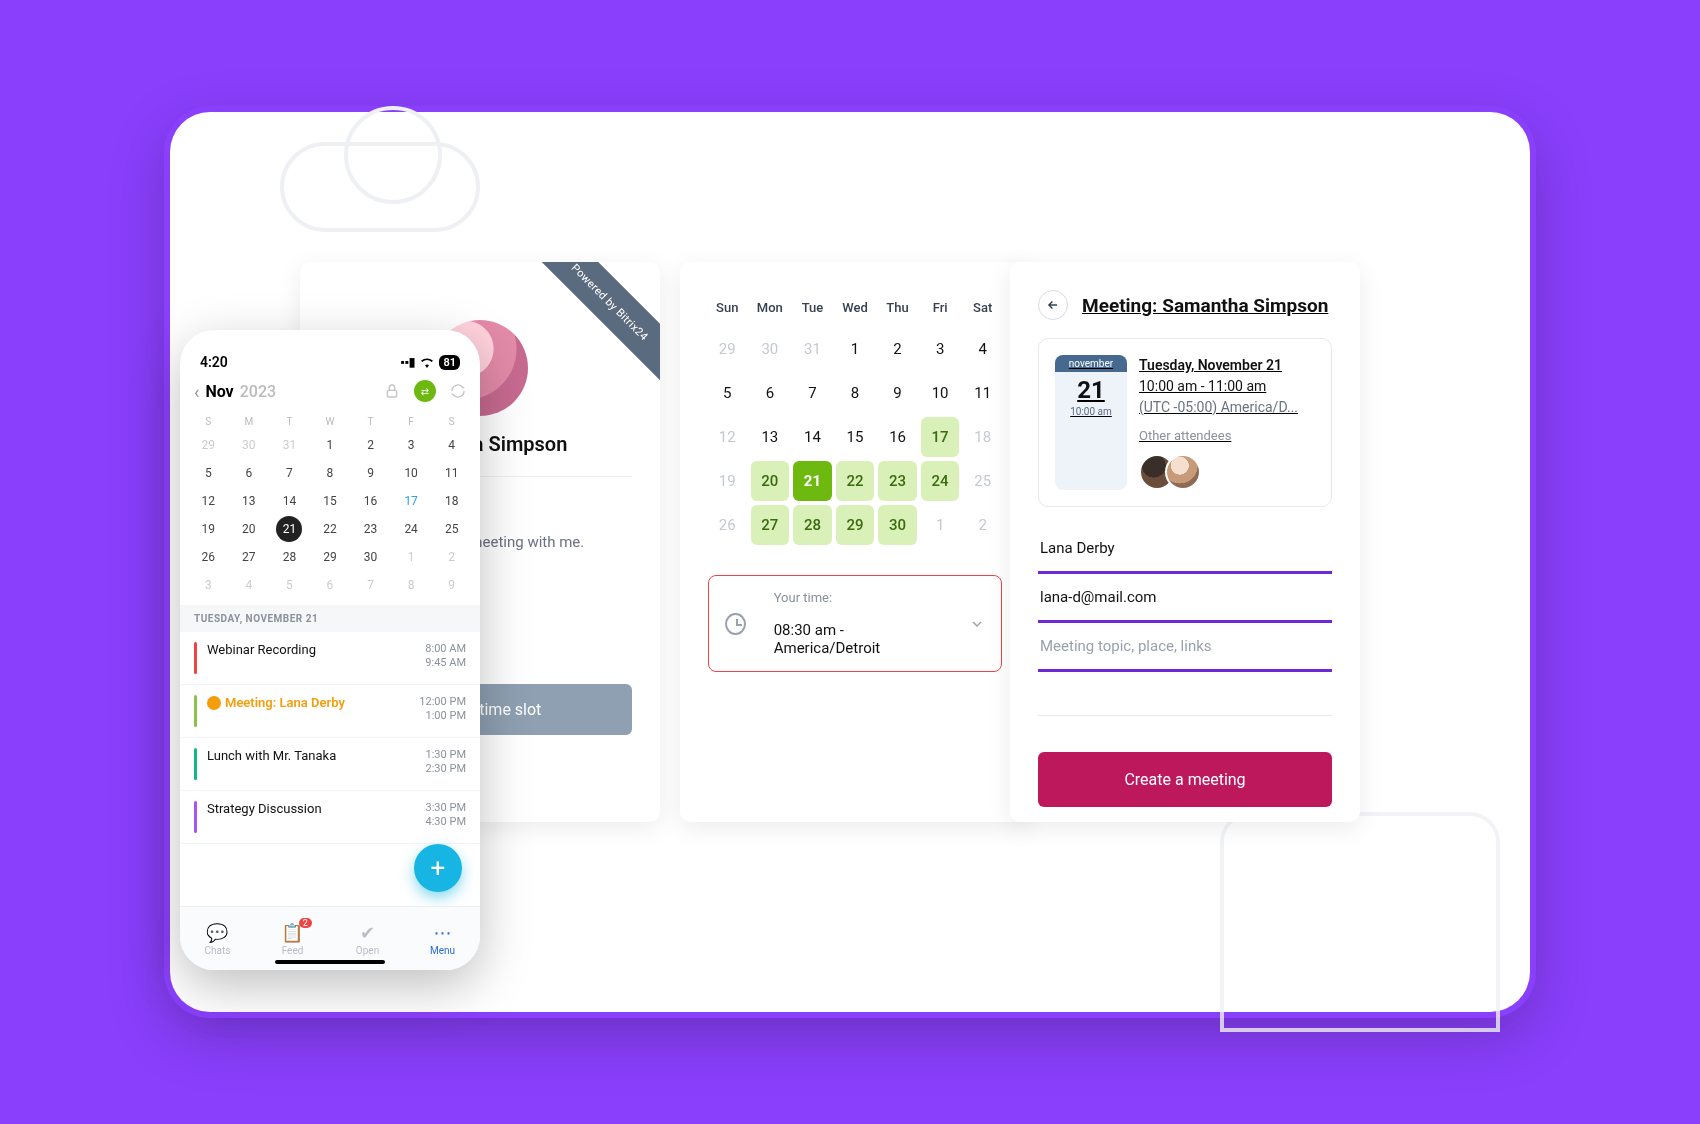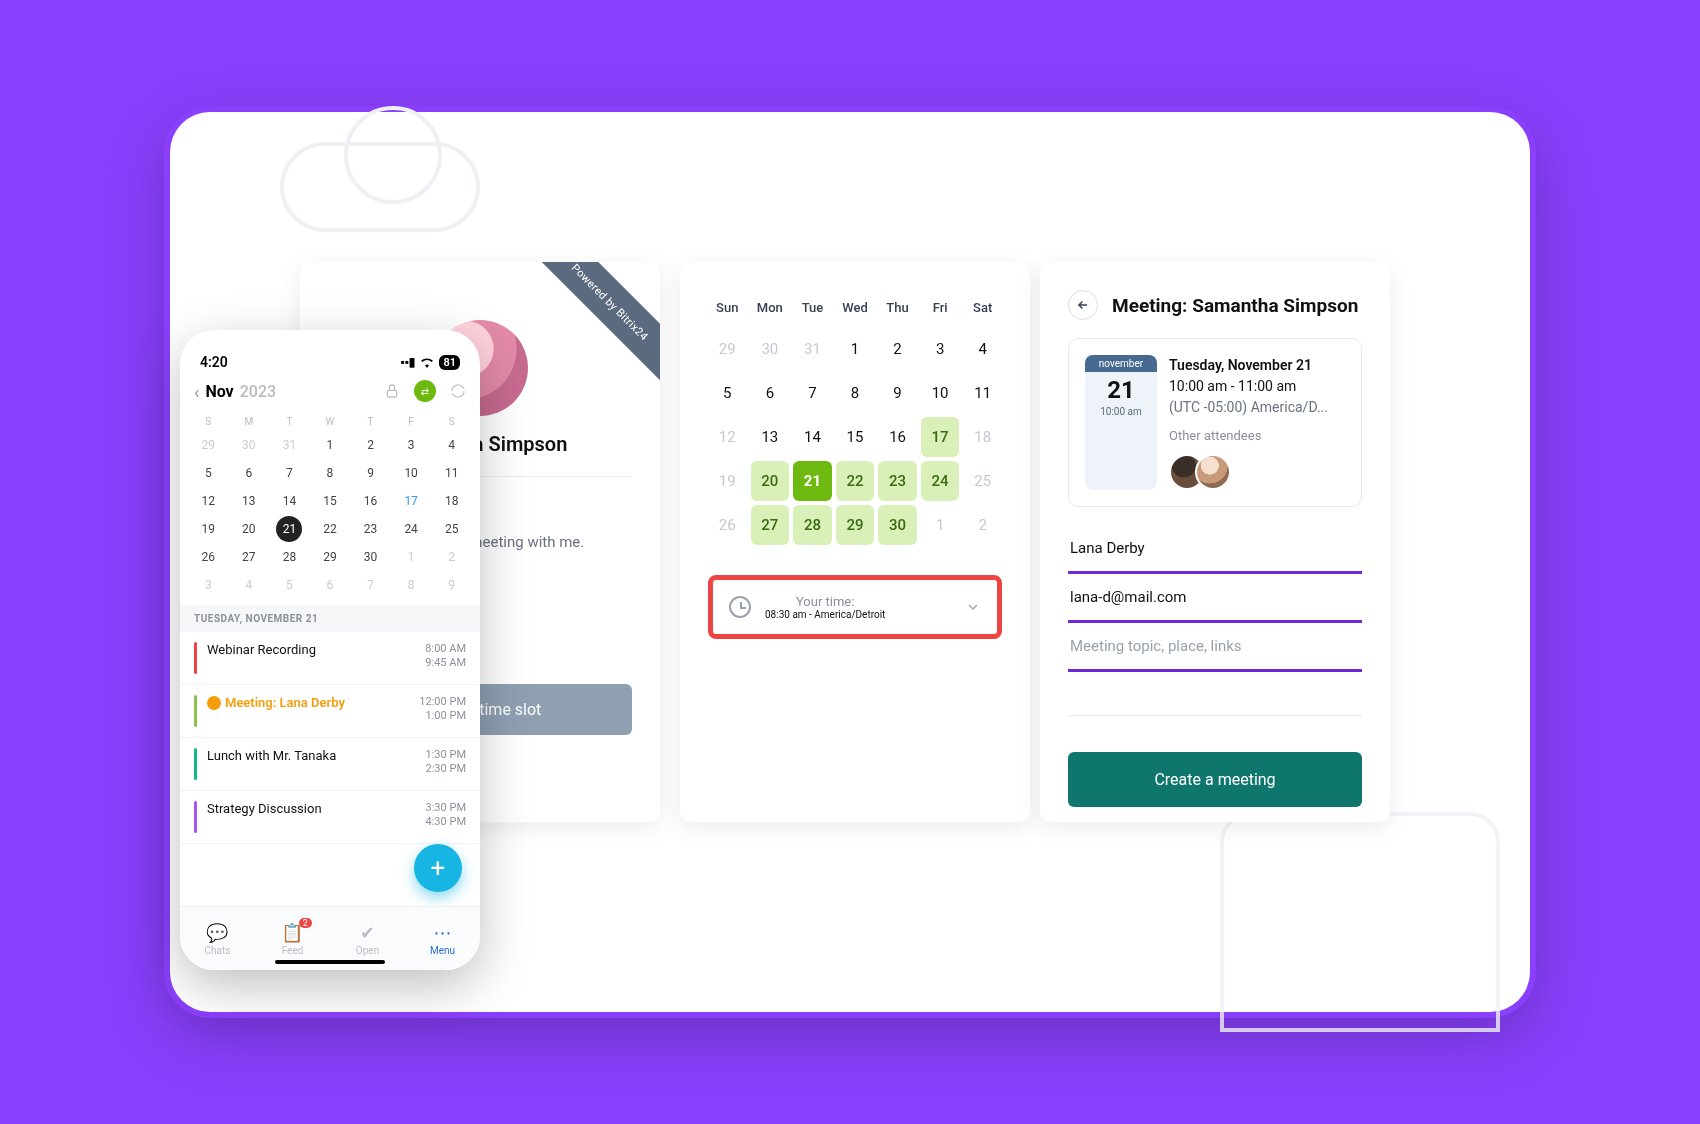--- a/index.html
+++ b/index.html
@@ -55,52 +55,52 @@
   .cal-head{ color:#374151;font-size:13px;padding:10px 0 14px;font-weight:500;}
   .cal-day{
     height:40px;display:flex;align-items:center;justify-content:center;
     font-size:15px;color:#6b7280;border-radius:6px;
   }
   .cal-day.in{ color:#111;}
   .cal-day.muted{ color:#c4c9d1;}
   .cal-day.avail{ background:#d9f0b8;color:#3a6b0f;font-weight:500;cursor:pointer;}
   .cal-day.selected{ background:#6db90f;color:#fff;font-weight:700;}
   .tz-box{
-    margin-top:30px;border:5px solid #ef4444;border-radius:8px;padding:14px 16px;
-    display:flex;align-items:center;gap:14px;color:#374151;text-align:center;
+    margin-top:30px;border:1px solid #ef4444;border-radius:8px;padding:14px 16px;
+    display:flex;align-items:center;gap:28px;color:#374151;
   }
   .clock-ico{width:22px;height:22px;border:2px solid #9aa1ac;border-radius:50%;position:relative;}
   .clock-ico::after{content:"";position:absolute;top:4px;left:9px;width:2px;height:7px;background:#9aa1ac;}
   .clock-ico::before{content:"";position:absolute;top:9px;left:9px;width:6px;height:2px;background:#9aa1ac;}
   .tz-box .lbl{font-size:13px;color:#8a919c;}
-  .tz-box .val{font-size:10px;color:#111;}
+  .tz-box .val{font-size:15px;color:#111;margin-top:16px;}
   .chev{margin-left:auto;color:#9aa1ac;}
 
-  .card3 { left:870px; top:150px; width:350px; height:560px; }
+  .card3 { left:840px; top:150px; width:350px; height:560px;text-decoration:underline; }
   .meeting-title{ font-weight:700;font-size:19px;color:#111;}
   .summary{
     border:1px solid #e5e8ee;border-radius:10px;padding:16px;display:flex;gap:12px;margin:18px 0;
   }
   .date-tile{
     width:72px;background:#eef3f9;border-radius:8px;text-align:center;overflow:hidden;
   }
   .date-tile .m{background:#466a8f;color:#fff;font-size:10px;padding:3px 0;}
   .date-tile .d{font-size:24px;font-weight:700;padding:4px 0 0;color:#111;}
   .date-tile .t{font-size:10px;color:#5b6b7f;padding:2px 0 6px;}
   .summary-text{font-size:14px;color:#111;line-height:1.5;}
   .summary-text .tz{color:#6b7280;}
   .other-att{font-size:13px;color:#8a919c;margin-top:8px;}
   .att-row{display:flex;gap:-8px;margin-top:8px;}
   .att-row .a{width:36px;height:36px;border-radius:50%;border:2px solid #fff;}
   .a1{background:radial-gradient(circle at 40% 30%,#3a2f28 0 40%,#6a4d3a 41% 100%);}
   .a2{background:radial-gradient(circle at 40% 30%,#f5e0cf 0 30%,#c79a7a 31% 60%,#8f6a55 61% 100%);margin-left:-10px;}
   .field{border:none;border-bottom:3px solid #6d28d9;width:100%;padding:14px 2px;font-size:15px;color:#111;outline:none;}
   .field::placeholder{color:#9aa1ac;}
   .btn-create{
-    margin-top:36px;width:100%;background:#0f766e;color:#fff;border:none;border-radius:6px;
+    margin-top:36px;width:100%;background:#be185d;color:#fff;border:none;border-radius:6px;
     padding:18px;font-size:16px;cursor:pointer;
   }
 
   
   .phone{
     position:absolute; left:10px; top:218px; width:300px; height:640px;
     background:#fff;border-radius:34px;
     box-shadow:0 16px 50px rgba(0,0,0,.25);
     overflow:hidden;
     z-index:10;

